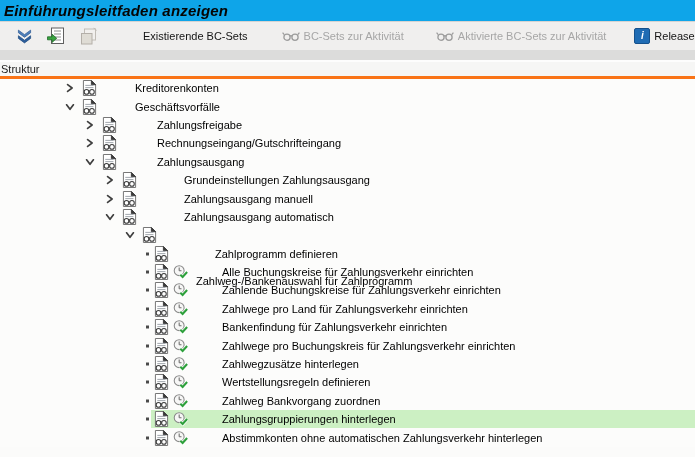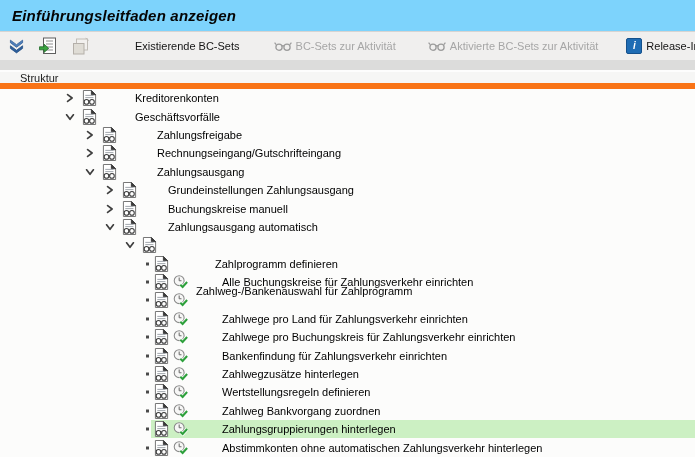--- a/index.html
+++ b/index.html
@@ -3,30 +3,30 @@
 <meta charset="utf-8">
 <style>
   html,body{margin:0;padding:0;}
   body{
     width:695px;height:457px;overflow:hidden;position:relative;
     font-family:"Liberation Sans","DejaVu Sans",sans-serif;
     background:#fbfbfa;color:#000;
   }
   
   .titlebar{
-    height:32px;background:#7dd3fc;border-bottom:1px solid #d6d4d2;
-    display:flex;align-items:center;padding-left:12px;box-sizing:border-box;
+    height:22px;background:#0ea5e9;border-bottom:1px solid #d6d4d2;
+    display:flex;align-items:center;padding-left:4px;box-sizing:border-box;
   }
   .titlebar .title{
     font-size:15px;font-weight:bold;font-style:italic;color:#050505;letter-spacing:.2px;
   }
   
   .toolbar{
     height:28px;background:#f0efee;display:flex;align-items:center;
-    padding-left:8px;box-sizing:border-box;white-space:nowrap;overflow:hidden;gap:8px;
+    padding-left:16px;box-sizing:border-box;white-space:nowrap;overflow:hidden;gap:8px;
   }
   .tb-iconbtn{
     width:22px;height:22px;display:flex;align-items:center;justify-content:center;
     margin-right:5px;border:1px solid transparent;border-radius:2px;cursor:pointer;
   }
   .tb-iconbtn.disabled{cursor:default;opacity:.85;}
   .tb-sep{width:1px;height:18px;background:#bdbab6;margin:0 8px 0 3px;}
   .tb-textbtn{
     font-size:11px;color:#141414;margin-left:10px;cursor:pointer;padding:3px 2px;
   }
@@ -36,43 +36,43 @@
   .tb-group.disabled .glabel{color:#a6a6a6;}
   .info-ic{
     width:14px;height:14px;background:#1f6cb4;border:1px solid #15518c;border-radius:2px;
     color:#fff;font-size:10px;font-weight:bold;font-style:italic;
     display:flex;align-items:center;justify-content:center;line-height:1;
   }
   
   .band{height:12px;background:#dcdcdb;border-bottom:2px solid #fdfdfd;box-sizing:border-box;}
   
   .treeheader{
-    height:17px;background:#f6f6f5;border-bottom:6px solid #f97316;
-    display:flex;align-items:center;padding-left:20px;box-sizing:border-box;
+    height:17px;background:#f6f6f5;border-bottom:3px solid #f97316;
+    display:flex;align-items:center;padding-left:1px;box-sizing:border-box;
   }
   .treeheader .hlabel{font-size:11px;color:#1c1c1c;}
   
   .tree{background:#fcfcfb;height:368px;}
   .trow{position:relative;height:18.4px;padding-left:8px;}
   .trow .arrow,.trow .bullet,.trow .doc,.trow .act,.trow .lbl{
     position:absolute;top:50%;transform:translateY(-50%);z-index:1;
     display:flex;align-items:center;
   }
   .trow .arrow{cursor:pointer;}
   .trow .doc,.trow .act{cursor:pointer;}
   .trow .lbl{font-size:11px;color:#000;white-space:nowrap;cursor:default;line-height:13px;}
   .bullet::after{content:'';display:block;width:3px;height:3px;background:#4a4a4a;}
   .ic10{width:10px;height:10px;display:block;}
   .ic16{width:15px;height:17px;display:block;}
   .ic15{width:15px;height:15px;display:block;}
   .ic18{width:18px;height:18px;display:block;}
   .icgl{width:18px;height:12px;display:block;}
   .lvl0 .arrow{left:65px;}  .lvl0 .doc{left:82px;}  .lvl0 .lbl{left:135px;}
   .lvl1 .arrow{left:85px;}  .lvl1 .doc{left:102px;} .lvl1 .lbl{left:157px;}
-  .lvl2 .arrow{left:105px;} .lvl2 .doc{left:122px;} .lvl2 .lbl{left:168px;}
+  .lvl2 .arrow{left:105px;} .lvl2 .doc{left:122px;} .lvl2 .lbl{left:184px;}
   .lvl3 .arrow{left:125px;} .lvl3 .doc{left:142px;} .lvl3 .lbl{left:196px;margin-top:46px;}
   .lvl4 .bullet{left:146px;}.lvl4 .doc{left:154px;} .lvl4 .act{left:173px;} .lvl4 .lbl{left:222px;}
   .lvl4.no-act .lbl{left:215px;}
   .trow.selected::before{
     content:'';position:absolute;left:151px;right:0;top:0;bottom:0;
     background:#ccf0c3;z-index:0;
   }
 </style>
 </head>
 <body>
@@ -268,21 +268,21 @@
     <span class="arrow">
         <svg class="ic10">
           <use href="#sym-chev-r"></use>
         </svg>
       </span>
     <span class="doc">
         <svg class="ic16">
           <use href="#sym-doc"></use>
         </svg>
       </span>
-    <span class="lbl">Buchungskreise manuell</span>
+    <span class="lbl">Zahlungsausgang manuell</span>
   </div>
 
   <div class="trow lvl2">
     <span class="arrow">
         <svg class="ic10">
           <use href="#sym-chev-d"></use>
         </svg>
       </span>
     <span class="doc">
         <svg class="ic16">
@@ -336,20 +336,21 @@
     <span class="doc">
         <svg class="ic16">
           <use href="#sym-doc"></use>
         </svg>
       </span>
     <span class="act">
         <svg class="ic15">
           <use href="#sym-act"></use>
         </svg>
       </span>
+    <span class="lbl">Zahlende Buchungskreise für Zahlungsverkehr einrichten</span>
   </div>
 
   <div class="trow lvl4">
     <span class="bullet"></span>
     <span class="doc">
         <svg class="ic16">
           <use href="#sym-doc"></use>
         </svg>
       </span>
     <span class="act">
@@ -365,50 +366,50 @@
     <span class="doc">
         <svg class="ic16">
           <use href="#sym-doc"></use>
         </svg>
       </span>
     <span class="act">
         <svg class="ic15">
           <use href="#sym-act"></use>
         </svg>
       </span>
+    <span class="lbl">Bankenfindung für Zahlungsverkehr einrichten</span>
+  </div>
+
+  <div class="trow lvl4">
+    <span class="bullet"></span>
+    <span class="doc">
+        <svg class="ic16">
+          <use href="#sym-doc"></use>
+        </svg>
+      </span>
+    <span class="act">
+        <svg class="ic15">
+          <use href="#sym-act"></use>
+        </svg>
+      </span>
     <span class="lbl">Zahlwege pro Buchungskreis für Zahlungsverkehr einrichten</span>
   </div>
 
   <div class="trow lvl4">
     <span class="bullet"></span>
     <span class="doc">
         <svg class="ic16">
           <use href="#sym-doc"></use>
         </svg>
       </span>
     <span class="act">
         <svg class="ic15">
           <use href="#sym-act"></use>
         </svg>
       </span>
-    <span class="lbl">Bankenfindung für Zahlungsverkehr einrichten</span>
-  </div>
-
-  <div class="trow lvl4">
-    <span class="bullet"></span>
-    <span class="doc">
-        <svg class="ic16">
-          <use href="#sym-doc"></use>
-        </svg>
-      </span>
-    <span class="act">
-        <svg class="ic15">
-          <use href="#sym-act"></use>
-        </svg>
-      </span>
     <span class="lbl">Zahlwegzusätze hinterlegen</span>
   </div>
 
   <div class="trow lvl4">
     <span class="bullet"></span>
     <span class="doc">
         <svg class="ic16">
           <use href="#sym-doc"></use>
         </svg>
       </span>

